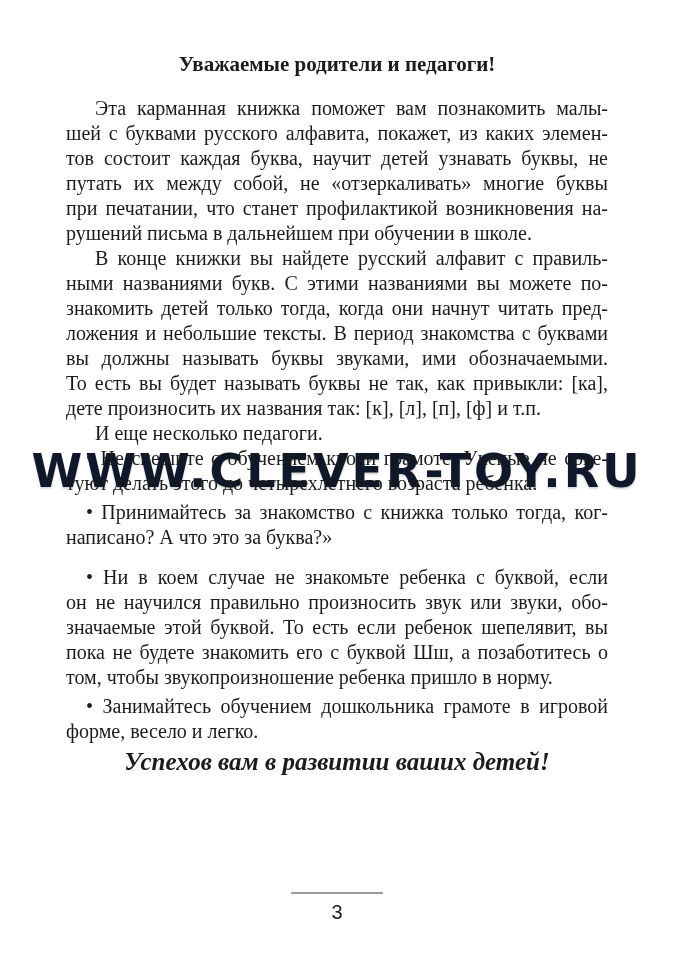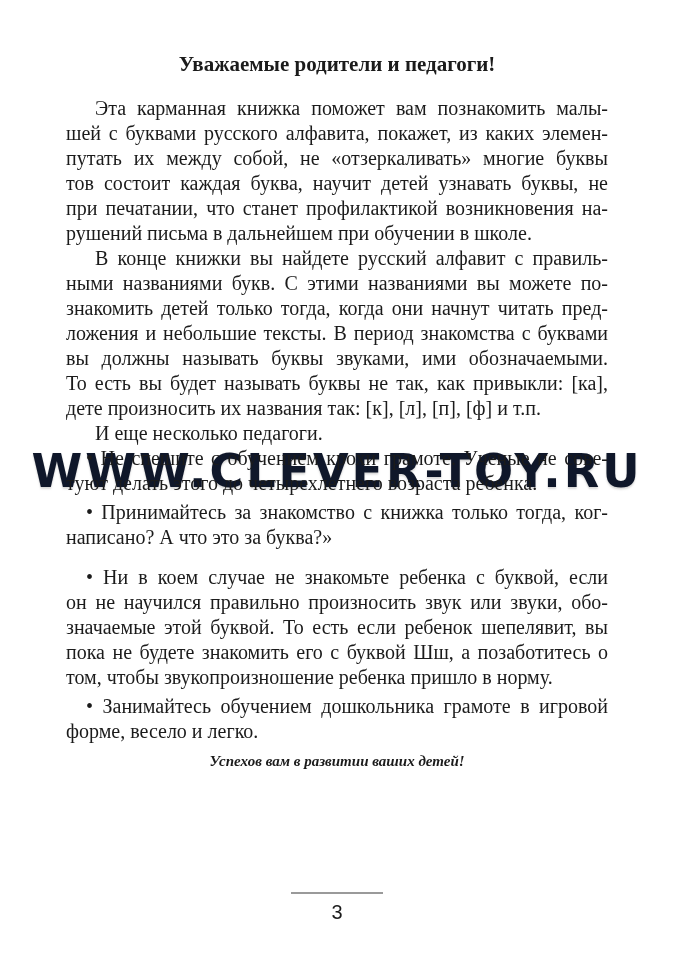--- a/index.html
+++ b/index.html
@@ -49,21 +49,21 @@
     text-align: justify;
     text-align-last: justify;
   }
   .line.last { text-align-last: left; }
   .line.first { text-indent: 29px; }
   .para.bullet .line.first { text-indent: 20px; }
   .mt0 { margin-top: 0; }
   .mt4 { margin-top: 4px; }
   .mt6 { margin-top: 15px; }
   .closing {
-    font-size: 15px;
+    font-size: 25px;
     line-height: 25px;
     font-weight: bold;
     font-style: italic;
     text-align: center;
     margin-top: 5px;
   }
   .footer-rule {
     position: absolute;
     top: 892px;
     left: 291px;
@@ -91,22 +91,22 @@
 
   <div class="watermark">WWW.CLEVER-TOY.RU</div>
 
   <div class="content">
 
     <h1 class="title">Уважаемые родители и педагоги!</h1>
 
     <div class="para">
       <div class="line first">Эта карманная книжка поможет вам познакомить малы-</div>
       <div class="line">шей с буквами русского алфавита, покажет, из каких элемен-</div>
+      <div class="line">тов состоит каждая буква, научит детей узнавать буквы, не</div>
       <div class="line">путать их между собой, не «отзеркаливать» многие буквы</div>
-      <div class="line">тов состоит каждая буква, научит детей узнавать буквы, не</div>
       <div class="line">при печатании, что станет профилактикой возникновения на-</div>
       <div class="line last">рушений письма в дальнейшем при обучении в школе.</div>
     </div>
 
     <div class="para">
       <div class="line first">В конце книжки вы найдете русский алфавит с правиль-</div>
       <div class="line">ными названиями букв. С этими названиями вы можете по-</div>
       <div class="line">знакомить детей только тогда, когда они начнут читать пред-</div>
       <div class="line">ложения и небольшие тексты. В период знакомства с буквами</div>
       <div class="line">вы должны называть буквы звуками, ими обозначаемыми.</div>

